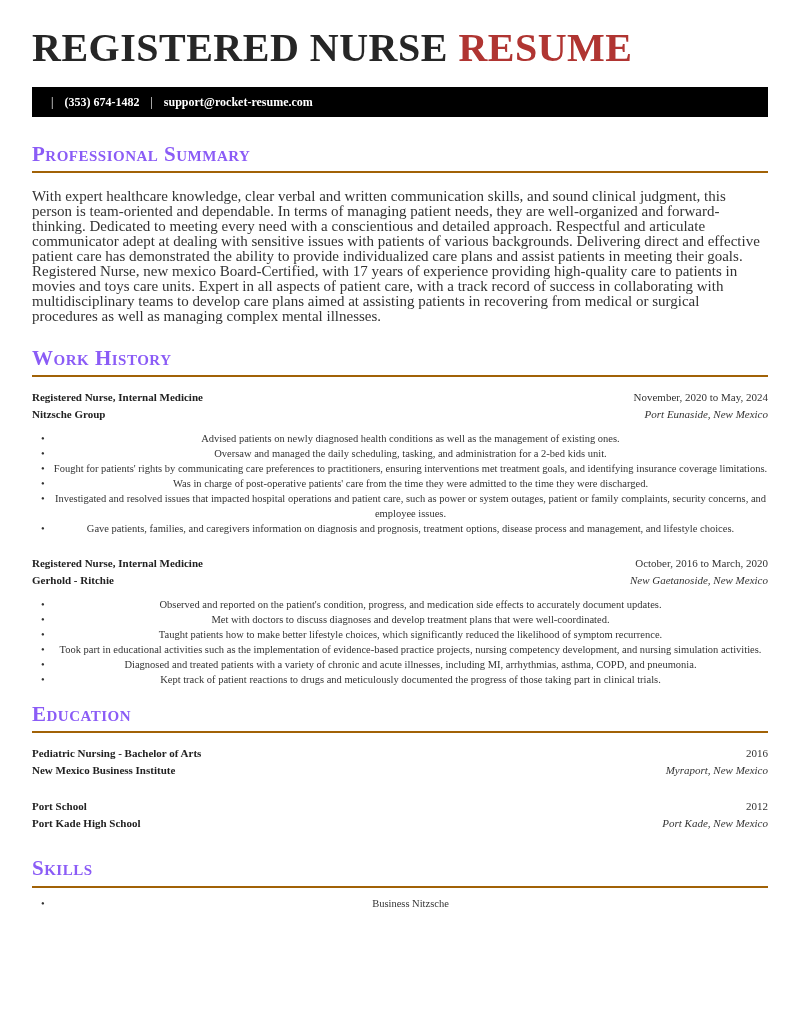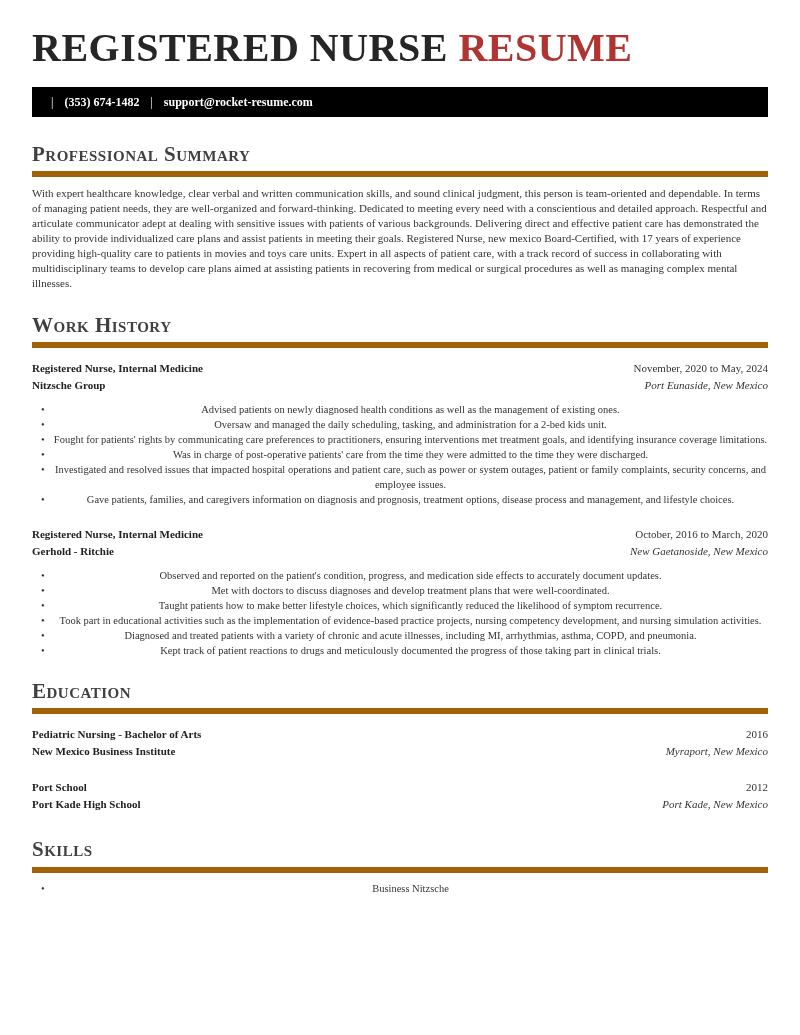--- a/index.html
+++ b/index.html
@@ -44,34 +44,34 @@
     display: inline-block;
     margin: 0 11px;
     font-weight: normal;
   }
   
   h2.section-heading {
     font-variant: small-caps;
     font-weight: bold;
     font-size: 21px;
     line-height: 1.15;
-    color: #404040;
+    color: #8b5cf6;
     letter-spacing: 0.5px;
     padding-bottom: 5px;
-    border-bottom: 6px solid #a16207;
+    border-bottom: 2px solid #a16207;
   }
   .section { margin-top: 0; }
   .mt-sum  { margin-top: 0px; }
   .mt-work { margin-top: 22px; }
-  .mt-edu  { margin-top: 21px; }
+  .mt-edu  { margin-top: 15px; }
   .mt-skl  { margin-top: 24px; }
 
   .summary-text {
-    margin-top: 9px;
-    font-size: 11px;
+    margin-top: 16px;
+    font-size: 15px;
     line-height: 15px;
     color: #333333;
     text-align: left;
   }
   
   .entry { margin-top: 12px; }
   .entry + .entry { margin-top: 19px; }
   .entry-row {
     display: flex;
     justify-content: space-between;

